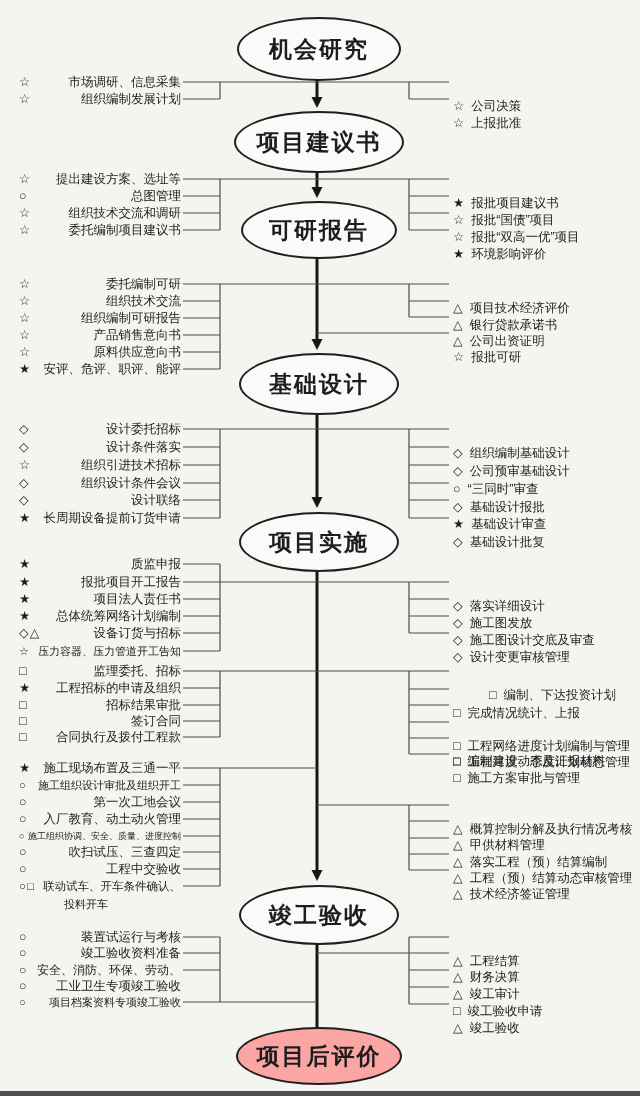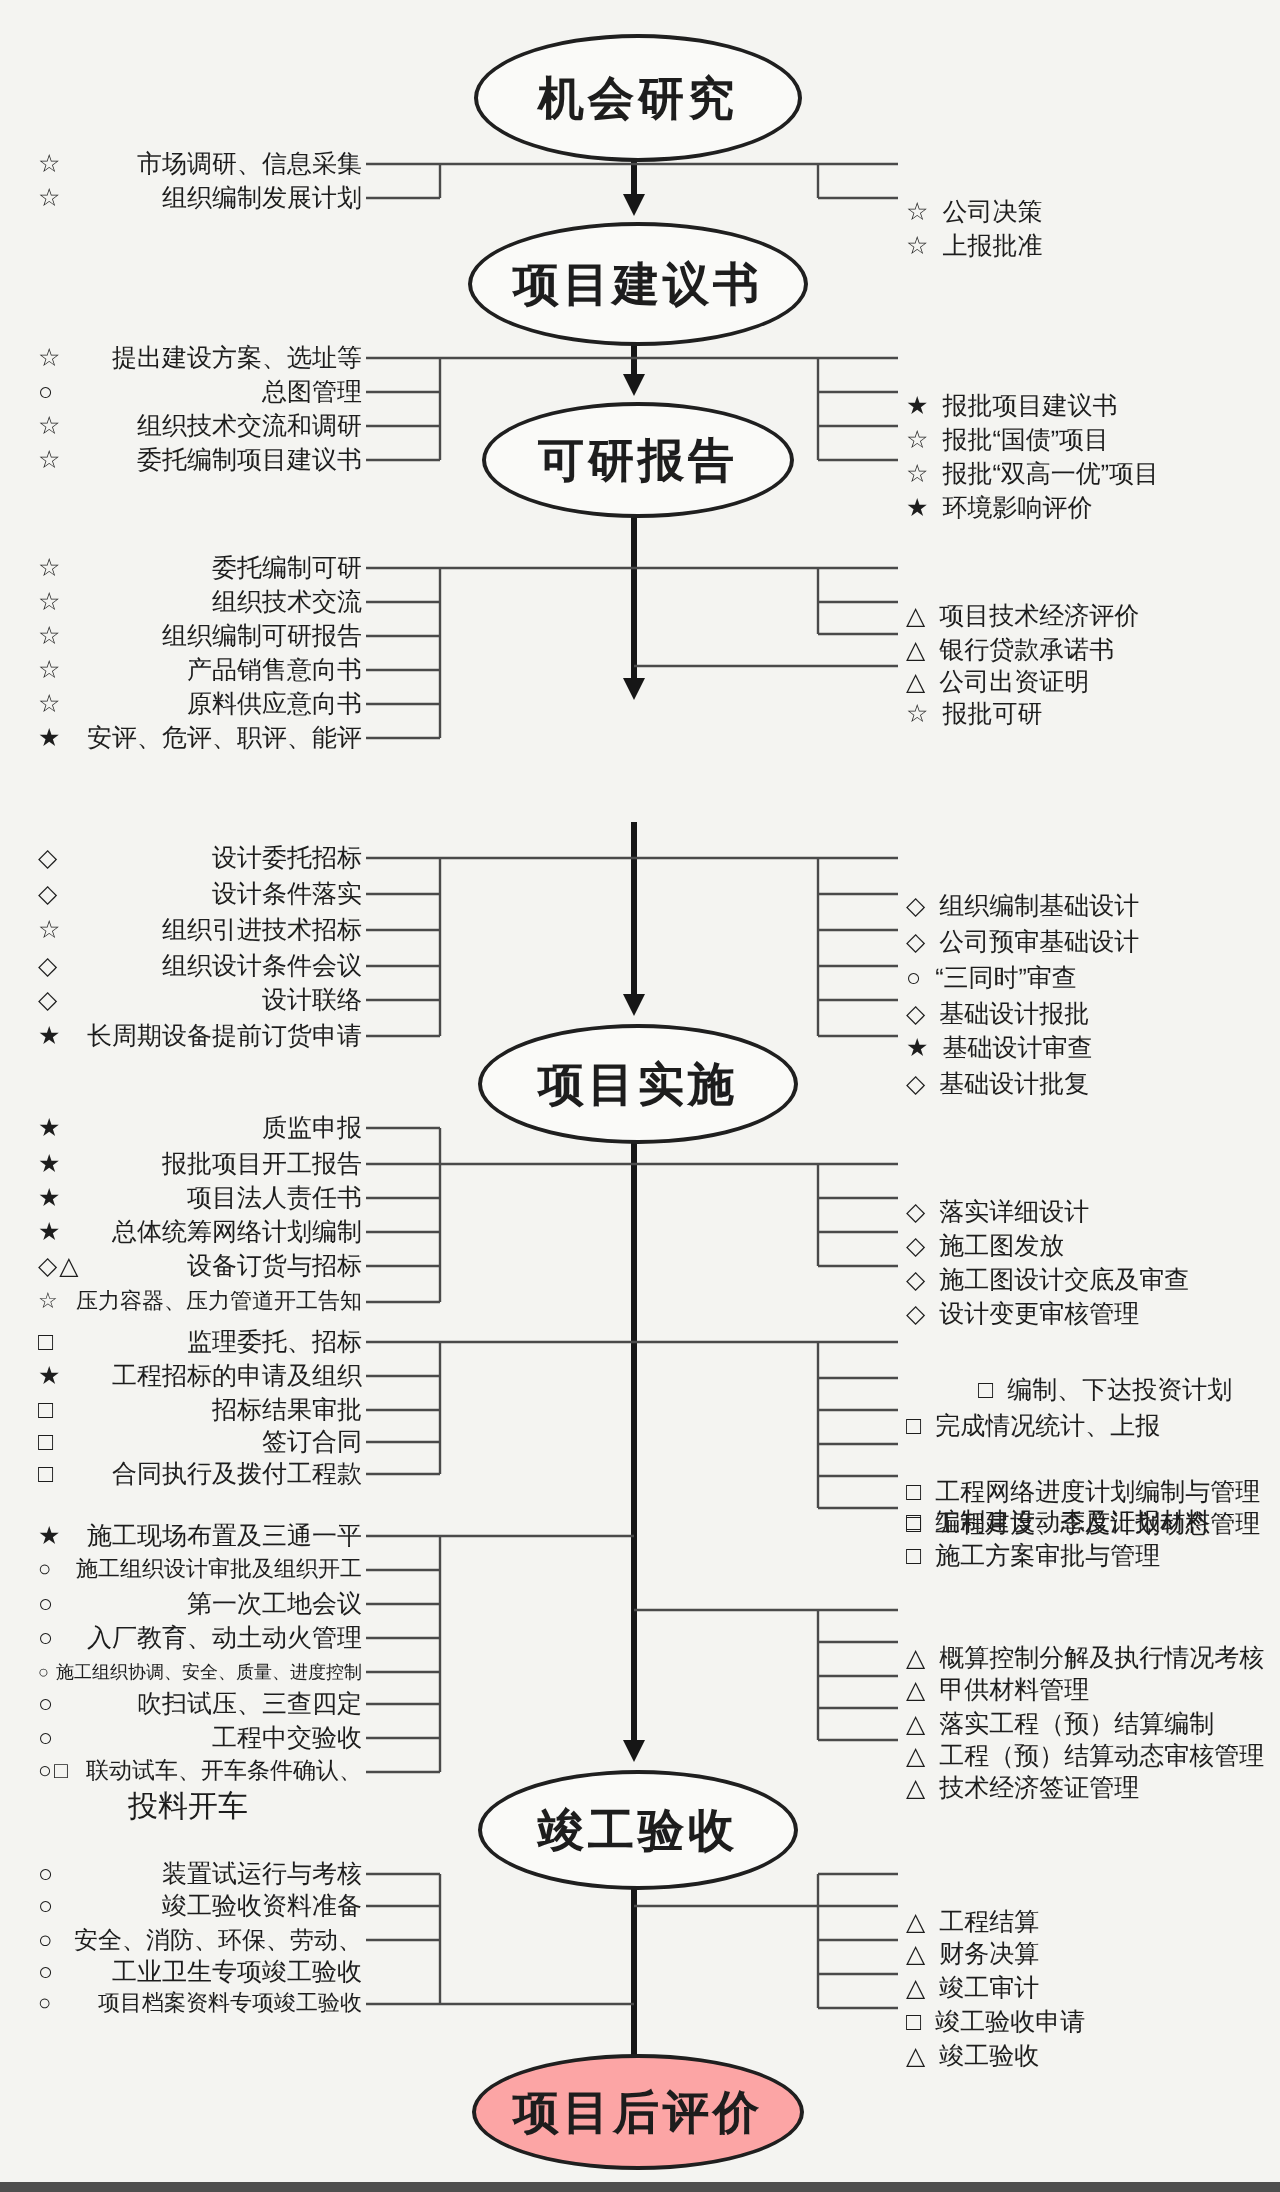--- a/index.html
+++ b/index.html
@@ -148,20 +148,23 @@
 
   <div class="node" id="node-0" style="left: 237px; top: 17px; width: 160px; height: 60px; background: rgb(250, 250, 248); border-color: rgb(31, 31, 31);">
     <span>机会研究</span>
   </div>
   <div class="node" id="node-2" style="left: 241px; top: 201px; width: 152px; height: 54px; background: rgb(250, 250, 248); border-color: rgb(31, 31, 31);">
     <span>可研报告</span>
   </div>
   <div class="node" id="node-1" style="left: 234px; top: 111px; width: 166px; height: 58px; background: rgb(250, 250, 248); border-color: rgb(31, 31, 31);">
     <span>项目建议书</span>
   </div>
+  <div class="node" id="node-3" style="left: 239px; top: 353px; width: 156px; height: 58px; background: rgb(250, 250, 248); border-color: rgb(31, 31, 31);">
+    <span>基础设计</span>
+  </div>
   <div class="node" id="node-4" style="left: 239px; top: 512px; width: 156px; height: 56px; background: rgb(250, 250, 248); border-color: rgb(31, 31, 31); text-align: center;">
     <span>项目实施</span>
   </div>
   <div class="node" id="node-5" style="left: 239px; top: 885px; width: 156px; height: 56px; background: rgb(250, 250, 248); border-color: rgb(31, 31, 31);">
     <span>竣工验收</span>
   </div>
   <div class="node" id="node-6" style="left: 236px; top: 1027px; width: 162px; height: 54px; background: #fca5a5; border-color: rgb(31, 31, 31);">
     <span>项目后评价</span>
   </div>
 
@@ -333,21 +336,21 @@
         <span class="txt">吹扫试压、三查四定</span>
       </div>
       <div class="item left" style="top: 860px;">
         <span class="sym"><span>○</span></span>
         <span class="txt">工程中交验收</span>
       </div>
       <div class="item left" style="top: 877px; font-size: 11.5px;">
         <span class="sym"><span>○</span><span>□</span></span>
         <span class="txt">联动试车、开车条件确认、</span>
       </div>
-      <div class="item left" style="top: 895px; font-size: 15px; left: 64px; width: auto;"><span class="txt" style="position: static;">投料开车</span></div>
+      <div class="item left" style="top: 895px; font-size: 11px; left: 64px; width: auto;"><span class="txt" style="position: static;">投料开车</span></div>
       <div class="item right" style="top: 796px;"><span class="sym"><span>△</span></span><span class="txt">概算控制分解及执行情况考核</span></div>
       <div class="item right" style="top: 812px;"><span class="sym"><span>△</span></span><span class="txt">甲供材料管理</span></div>
       <div class="item right" style="top: 829px;"><span class="sym"><span>△</span></span><span class="txt">落实工程（预）结算编制</span></div>
       <div class="item right" style="top: 845px;"><span class="sym"><span>△</span></span><span class="txt">工程（预）结算动态审核管理</span></div>
       <div class="item right" style="top: 861px;"><span class="sym"><span>△</span></span><span class="txt">技术经济签证管理</span></div>
       <div class="item left" style="top: 928px;">
         <span class="sym"><span>○</span></span>
         <span class="txt">装置试运行与考核</span>
       </div>
       <div class="item left" style="top: 944px;">

